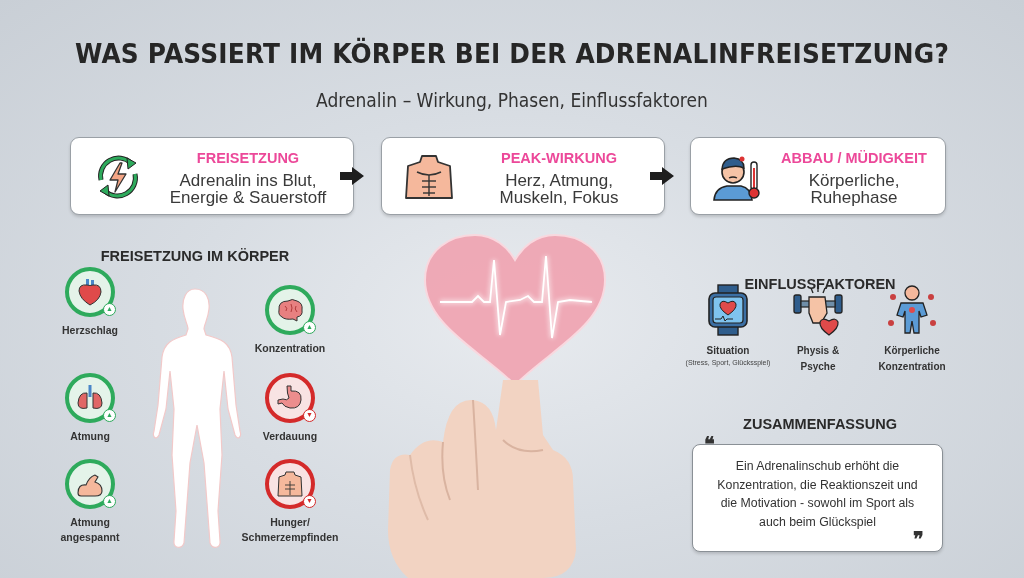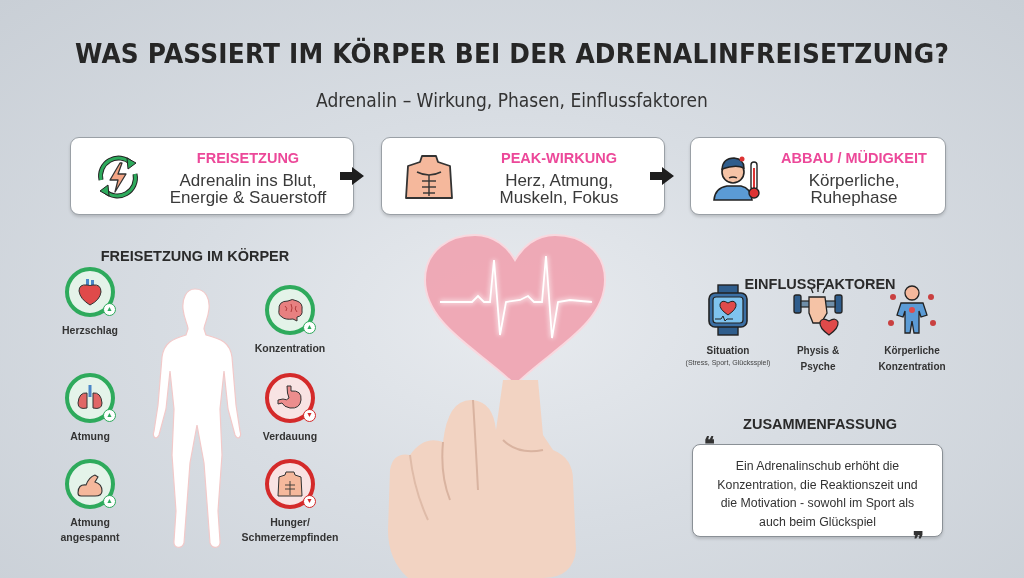--- a/index.html
+++ b/index.html
@@ -49,21 +49,21 @@
     position: absolute; right: -5px; bottom: -3px; width: 13px; height: 13px; border-radius: 50%;
     background: #fff; border: 1.5px solid #2eaa5c; font-size: 7px; line-height: 10px; color: #2eaa5c; text-align: center;
   }
   .effect .circle.red .badge { border-color: #d42a2a; color: #d42a2a; }
   .effect .label { margin-top: 6px; font-size: 10.5px; font-weight: bold; color: #333; line-height: 15px; }
   .factor { position: absolute; width: 100px; text-align: center; }
   .factor svg { width: 54px; height: 54px; display: block; margin: 0 auto; }
   .factor .flabel { margin-top: 6px; font-size: 10px; font-weight: bold; color: #333; line-height: 16px; }
   .factor .fsub { font-size: 7px; color: #444; }
   .summary {
-    position: absolute; left: 692px; top: 444px; width: 251px; height: 93px;
+    position: absolute; left: 692px; top: 444px; width: 251px; height: 108px;
     background: #fff; border-radius: 8px; border: 1px solid #8a9096;
     box-shadow: 0 2px 3px rgba(0,0,0,0.15);
     font-size: 12.3px; line-height: 18.5px; text-align: center; color: #333; padding: 12px 20px;
   }
   .quote { position: absolute; font-family: "DejaVu Serif", serif; font-weight: bold; font-size: 20px; color: #333; }
   .heart-area { position: absolute; left: 420px; top: 230px; width: 190px; height: 160px; }
   .hand { position: absolute; left: 368px; top: 380px; width: 250px; height: 198px; }
   .body-figure { position: absolute; left: 140px; top: 285px; width: 110px; height: 270px; }
 </style>
 </head>

